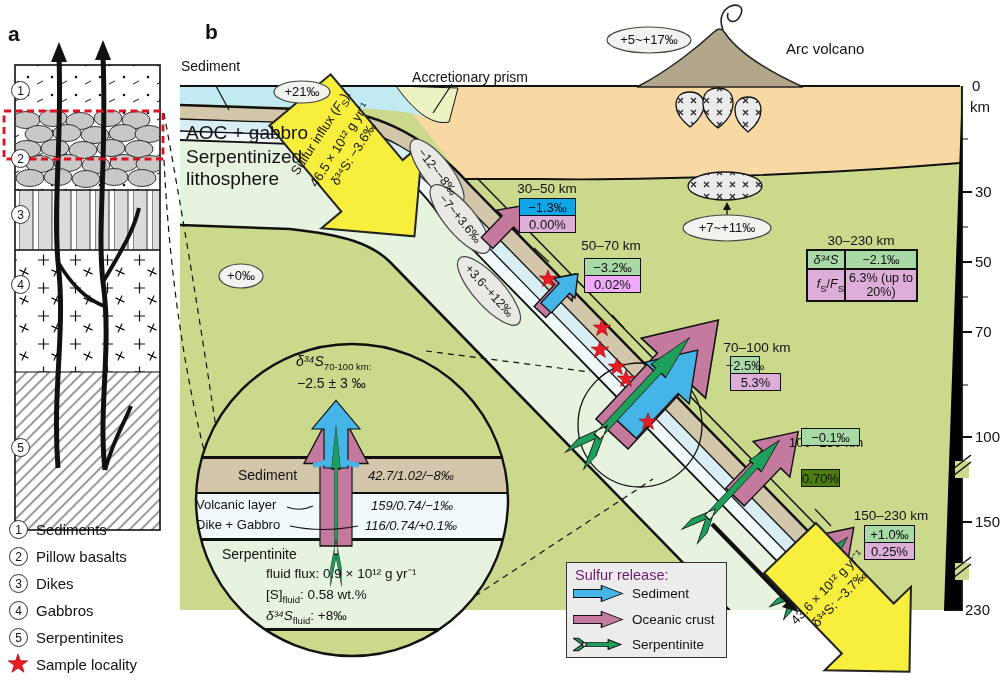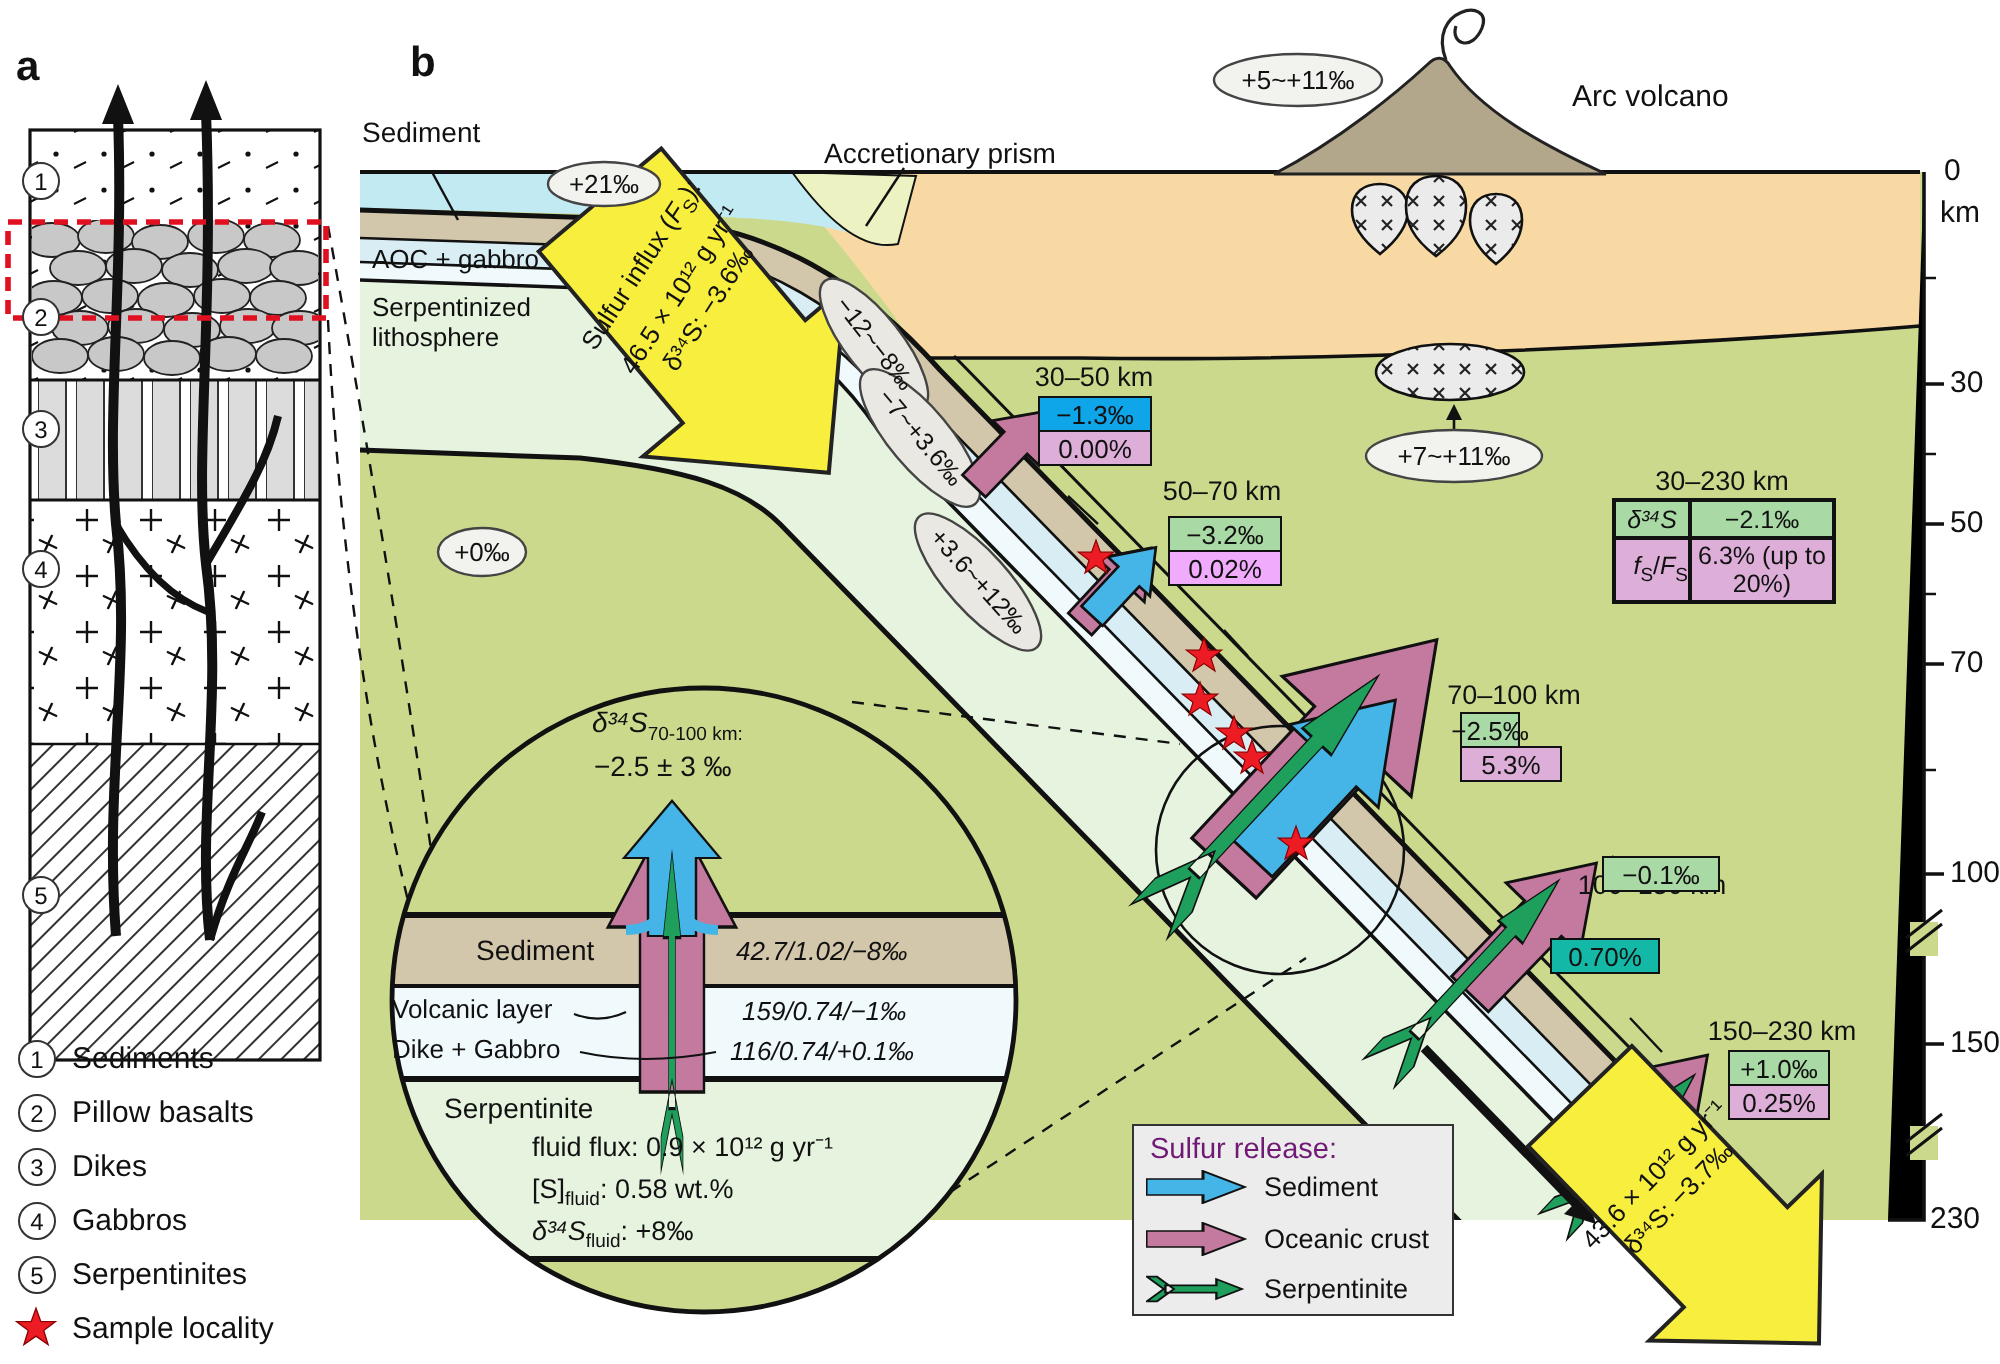--- a/index.html
+++ b/index.html
@@ -1,21 +1,21 @@
 <!DOCTYPE html>
 <html><head>
 <meta charset="utf-8">
 <style>
   html,body{margin:0;padding:0;background:#fff;}
   .fig{position:relative;width:1000px;height:682px;background:#fff;font-family:"Liberation Sans",sans-serif;overflow:hidden;}
   svg.art{position:absolute;left:0;top:0;}
   .t{position:absolute;color:#111;font-size:13.5px;line-height:1.18;white-space:pre-line;}
   .nw{white-space:nowrap;}
   .pl{font-size:21px;font-weight:bold;}
-  .f14{font-size:14px;} .f145{font-size:13px;} .f15{font-size:15px;} .f13{font-size:13px;} .f125{font-size:12.5px;}
+  .f14{font-size:14px;} .f145{font-size:19px;} .f15{font-size:15px;} .f13{font-size:13px;} .f125{font-size:12.5px;}
   .it{font-style:italic;}
   sub{font-size:9.5px;}
   .vbox{position:absolute;box-sizing:border-box;border:1.4px solid #111;display:flex;align-items:center;justify-content:center;font-size:13px;color:#111;height:18px;}
   .kmtable{position:absolute;display:grid;grid-template-columns:38px 72px;border:1px solid #111;font-size:12.5px;color:#111;}
   .kmtable .cell{box-sizing:border-box;border:1px solid #111;display:flex;align-items:center;justify-content:center;text-align:center;}
   .legend-box{position:absolute;left:566px;top:562px;width:161px;height:96px;background:#ececec;border:1.6px solid #333;box-sizing:border-box;}
   .legend-title{position:absolute;left:8px;top:4px;font-size:14.5px;color:#701a75;}
   .lrow{position:absolute;left:6px;display:flex;align-items:center;gap:7px;}
   .lrow span{font-size:13.5px;color:#111;}
   .circ{position:absolute;width:19px;height:19px;border:1.3px solid #333;border-radius:50%;background:#fff;display:flex;align-items:center;justify-content:center;font-size:12px;color:#111;box-sizing:border-box;}
@@ -242,21 +242,21 @@
 
 <div class="t f14 nw" style="left:181px;top:58px">Sediment</div>
 <div class="t f145 nw" style="left:186px;top:122px">AOC + gabbro</div>
 <div class="t f145" style="left:186px;top:146px">Serpentinized
 lithosphere</div>
 <div class="t f14 nw" style="left:470px;top:77px;transform:translate(-50%,-50%)">Accretionary prism</div>
 <div class="t f15 nw" style="left:786px;top:40px">Arc volcano</div>
 
 <div class="t f13 nw" style="left:302px;top:92px;transform:translate(-50%,-50%)">+21‰</div>
 <div class="t f13 nw" style="left:241px;top:276px;transform:translate(-50%,-50%)">+0‰</div>
-<div class="t f13 nw" style="left:649px;top:40px;transform:translate(-50%,-50%)">+5~+11‰</div>
+<div class="t f13 nw" style="left:649px;top:40px;transform:translate(-50%,-50%)">+5~+17‰</div>
 <div class="t f13 nw" style="left:727px;top:228px;transform:translate(-50%,-50%)">+7~+11‰</div>
 <div class="t f125 nw" style="left:437px;top:172px;transform:translate(-50%,-50%) rotate(52deg)">−12~−8‰</div>
 <div class="t f125 nw" style="left:460px;top:219px;transform:translate(-50%,-50%) rotate(50deg)">−7~+3.6‰</div>
 <div class="t f125 nw" style="left:489px;top:291px;transform:translate(-50%,-50%) rotate(48deg)">+3.6~+12‰</div>
 
 <div class="t f13 nw" style="left:337px;top:143px;transform:translate(-50%,-50%) rotate(-57deg);text-align:center;line-height:17px">
   <div><span>Sulfur influx (</span><i>F</i><sub>S</sub><span>):</span></div>
   <div>46.5 × 10¹² g yr⁻¹</div>
   <div>δ³⁴S: −3.6‰</div>
 </div>
@@ -281,21 +281,21 @@
 <div class="t f135 nw" style="left:611px;top:246px;transform:translate(-50%,-50%)">50–70 km</div>
 <div class="vbox" style="left: 584px; top: 258px; width: 57px; background: rgb(169, 217, 164);">−3.2‰</div>
 <div class="vbox" style="left: 584px; top: 275px; width: 57px; background: #f0abfc;">0.02%</div>
 
 <div class="t f135 nw" style="left:757px;top:348px;transform:translate(-50%,-50%)">70–100 km</div>
 <div class="vbox" style="left: 730px; top: 356px; width: 30px; background: rgb(169, 217, 164);">−2.5‰</div>
 <div class="vbox" style="left: 730px; top: 373px; width: 51px; background: rgb(220, 174, 216);">5.3%</div>
 
 <div class="t f135 nw" style="left:826px;top:443px;transform:translate(-50%,-50%)">100–150 km</div>
 <div class="vbox" style="left: 801px; top: 428px; width: 59px; background: rgb(169, 217, 164);">−0.1‰</div>
-<div class="vbox" style="left: 775px; top: 469px; width: 55px; background: #14b8a6;">0.70%</div>
+<div class="vbox" style="left: 801px; top: 469px; width: 39px; background: #4d7c0f;">0.70%</div>
 
 <div class="t f135 nw" style="left:891px;top:516px;transform:translate(-50%,-50%)">150–230 km</div>
 <div class="vbox" style="left: 864px; top: 525px; width: 51px; background: rgb(169, 217, 164);">+1.0‰</div>
 <div class="vbox" style="left: 864px; top: 542px; width: 51px; background: rgb(220, 174, 216);">0.25%</div>
 
 <div class="t f135 nw" style="left:861px;top:241px;transform:translate(-50%,-50%)">30–230 km</div>
 <div class="kmtable" style="left:806px;top:249px">
   <div class="cell it" style="height: 19px; background: rgb(169, 217, 164);">δ³⁴S</div>
   <div class="cell" style="height: 19px; background: rgb(169, 217, 164);">−2.1‰</div>
   <div class="cell" style="height: 32px; background: rgb(220, 174, 216); justify-content: flex-end;">

